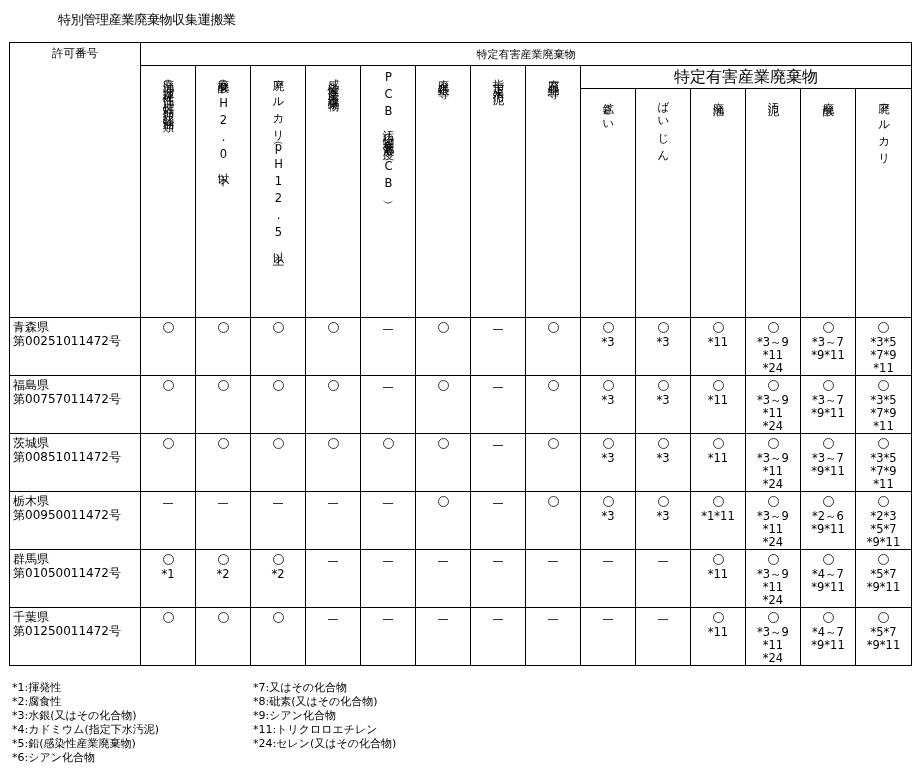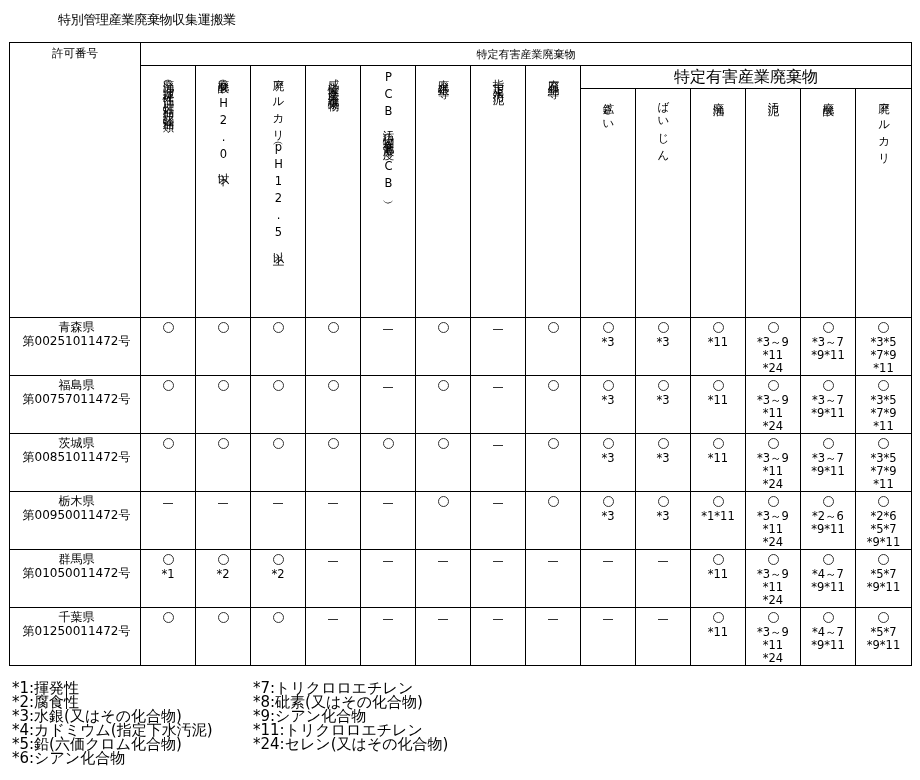--- a/index.html
+++ b/index.html
@@ -7,26 +7,26 @@
   .title { position:absolute; left:12px; top:11px; font-size:13px; font-weight:normal; letter-spacing:-0.3px;padding-left:46px; }
   table.permit { position:absolute; left:9px; top:42px; border-collapse:collapse; table-layout:fixed; width:902px; font-size:11.5px; }
   table.permit td, table.permit th { border:1px solid #000; padding:0; font-weight:normal; vertical-align:top; }
   .h-permit { width:130px; text-align:center; padding-top:3px !important; }
   .h-kinds { height:22px; text-align:center; vertical-align:middle !important; font-size:11px; }
   .h-sub { height:22px; text-align:center; vertical-align:middle !important; font-size:16px; }
   .vcol { width:54px; height:250px; }
   .vtext { writing-mode:vertical-rl; text-orientation:upright; margin:4px auto 0 auto; line-height:13px; letter-spacing:3px; font-size:11.5px; }
   .vcol.tall { height:250px; }
   .vcol.sub { height:228px; }
-  .rowhead { padding:2px 0 0 3px !important; line-height:14px; font-size:12px;text-align:center; }
+  .rowhead { padding:2px 0 0 3px !important; line-height:14px; font-size:12px; }
   td.cell { text-align:center; line-height:13px; font-size:11.5px; padding-top:2px !important; height:54px; }
   .circle { display:inline-block; width:9px; height:9px; border:1px solid #333; border-radius:50%; margin-top:2px; }
   .dash { display:inline-block; width:10px; border-top:1px solid #333; margin-top:8px; }
   .note { display:block; }
-  .footnotes { position:absolute; top:681px; font-size:15px; line-height:14px; }
+  .footnotes { position:absolute; top:681px; font-size:11px; line-height:14px; }
   .fn-left { left:12px; }
   .fn-right { left:253px; }
 </style>
 </head>
 <body>
 
 <div class="title">特別管理産業廃棄物収集運搬業</div>
 
 <table class="permit">
   <colgroup>
@@ -171,21 +171,21 @@
         <td class="cell"><span class="dash" title="－"></span></td>
         <td class="cell"><span class="dash" title="－"></span></td>
         <td class="cell"><span class="circle" title="○"></span></td>
         <td class="cell"><span class="dash" title="－"></span></td>
         <td class="cell"><span class="circle" title="○"></span></td>
         <td class="cell"><span class="circle" title="○"></span><span class="note">*3</span></td>
         <td class="cell"><span class="circle" title="○"></span><span class="note">*3</span></td>
         <td class="cell"><span class="circle" title="○"></span><span class="note">*1*11</span></td>
         <td class="cell"><span class="circle" title="○"></span><span class="note">*3～9</span><span class="note">*11</span><span class="note">*24</span></td>
         <td class="cell"><span class="circle" title="○"></span><span class="note">*2～6</span><span class="note">*9*11</span></td>
-        <td class="cell"><span class="circle" title="○"></span><span class="note">*2*6</span><span class="note">*5*7</span><span class="note">*9*11</span></td>
+        <td class="cell"><span class="circle" title="○"></span><span class="note">*2*3</span><span class="note">*5*7</span><span class="note">*9*11</span></td>
       </tr>
       <tr>
         <td class="rowhead">
           <div>群馬県</div>
           <div>第01050011472号</div>
         </td>
         <td class="cell"><span class="circle" title="○"></span><span class="note">*1</span></td>
         <td class="cell"><span class="circle" title="○"></span><span class="note">*2</span></td>
         <td class="cell"><span class="circle" title="○"></span><span class="note">*2</span></td>
         <td class="cell"><span class="dash" title="－"></span></td>
@@ -221,22 +221,22 @@
         <td class="cell"><span class="circle" title="○"></span><span class="note">*5*7</span><span class="note">*9*11</span></td>
       </tr>
     </tbody>
 </table>
 
 <div class="footnotes fn-left" id="fn-left">
     <div>*1:揮発性</div>
     <div>*2:腐食性</div>
     <div>*3:水銀(又はその化合物)</div>
     <div>*4:カドミウム(指定下水汚泥)</div>
-    <div>*5:鉛(六価クロム化合物)</div>
+    <div>*5:鉛(感染性産業廃棄物)</div>
     <div>*6:シアン化合物</div>
   </div>
 <div class="footnotes fn-right" id="fn-right">
-    <div>*7:トリクロロエチレン</div>
+    <div>*7:又はその化合物</div>
     <div>*8:砒素(又はその化合物)</div>
     <div>*9:シアン化合物</div>
     <div>*11:トリクロロエチレン</div>
     <div>*24:セレン(又はその化合物)</div>
   </div>
 
 </body></html>

